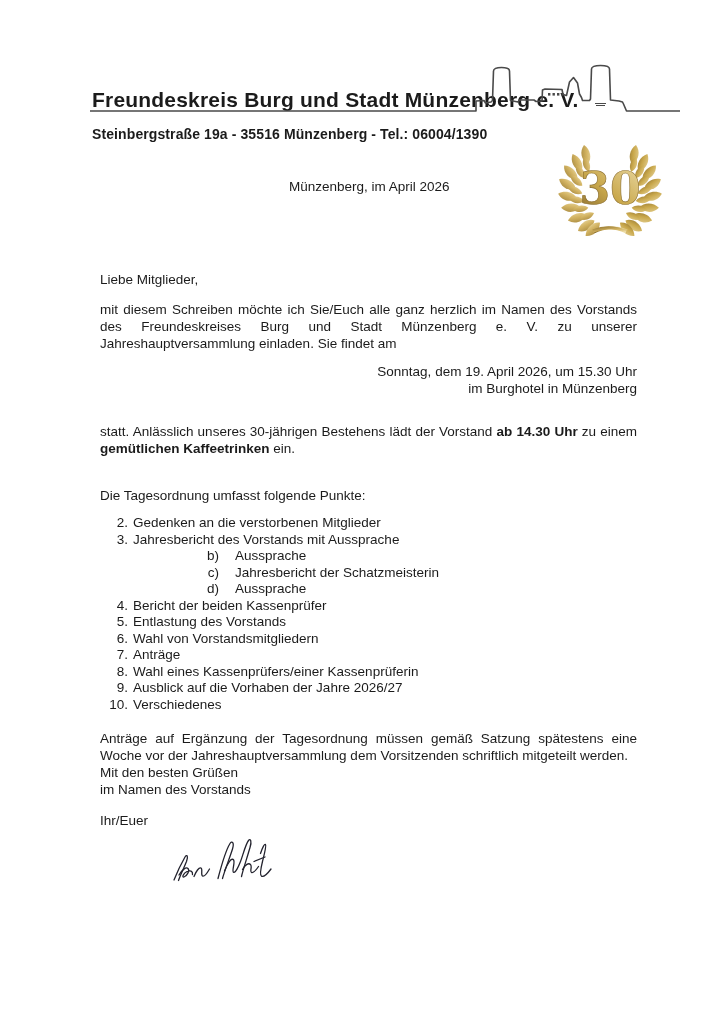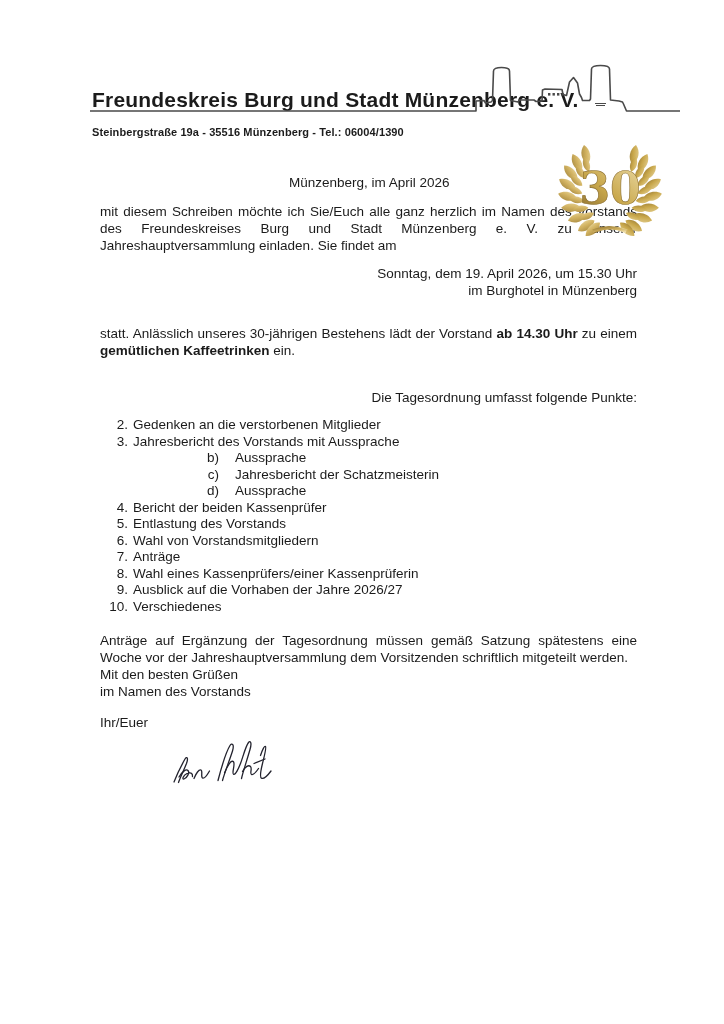--- a/index.html
+++ b/index.html
@@ -22,21 +22,21 @@
     letter-spacing: .2px;
     white-space: nowrap;
   }
   .castle-svg {
     position: absolute;
     left: 90px; top: 64px;
     width: 590px; height: 50px;
   }
   .address-line {
     margin-top: 14px;
-    font-size: 11px;
+    font-size: 14px;
     font-weight: bold;
     letter-spacing: .1px;
     white-space: nowrap;
   }
 
   
   .dateline {
     margin: 37px 0 0 289px;
     font-size: 13.5px;
   }
@@ -48,21 +48,21 @@
 
   
   .content { padding: 0 87px 0 100px; font-size: 13.5px; line-height: 17px; }
   .salutation { margin-top: 77px; }
   p { margin: 0; }
   .just { text-align: justify; }
   .intro { margin-top: 13px; }
   .event { margin-top: 11px; text-align: right; font-weight: normal; }
   .statt { margin-top: 26px; }
   b, .bold { font-weight: bold; }
-  .agenda-intro { margin-top: 30px; text-align: right; }
+  .agenda-intro { margin-top: 30px; }
 
   .agenda { margin-top: 11px; line-height: 16.5px; }
   .ag-row { white-space: nowrap; }
   .ag-num {
     display: inline-block; width: 28px; text-align: right; margin-right: 5px;
   }
   .ag-sub { white-space: nowrap; }
   .ag-subnum {
     display: inline-block; width: 119px; text-align: right; margin-right: 16px;
   }
@@ -157,20 +157,21 @@
       <use href="#lfL" transform="rotate(-142 62 64)"></use>
       <use href="#lfL" transform="rotate(-152 62 64)"></use>
     </g>
     <path d="M46 106 Q62 98 79 105" stroke="url(#goldgrad)" stroke-width="3" fill="none"></path>
     <path d="M78 106 Q62 98 45 105" stroke="url(#goldgrad2)" stroke-width="3" fill="none"></path>
     <text x="62" y="78" text-anchor="middle" font-family="DejaVu Serif, serif" font-weight="bold" font-size="44" fill="url(#goldgrad)" stroke="#8a6d2f" stroke-width="0.6">30</text>
   </svg>
 
   <div class="content">
 
+    <p class="salutation">Liebe Mitglieder,</p>
 
     <p class="intro just">mit diesem Schreiben möchte ich Sie/Euch alle ganz herzlich im Namen des Vorstands des Freundeskreises Burg und Stadt Münzenberg e. V. zu unserer Jahreshauptversammlung einladen. Sie findet am</p>
 
     <div class="event">
       <div>Sonntag, dem 19. April 2026, um 15.30 Uhr</div>
       <div>im Burghotel in Münzenberg</div>
     </div>
 
     <p class="statt just"><span>statt. Anlässlich unseres 30-jährigen Bestehens lädt der Vorstand </span><b>ab 14.30 Uhr</b><span> zu einem </span><b>gemütlichen Kaffeetrinken</b><span> ein.</span></p>
 

